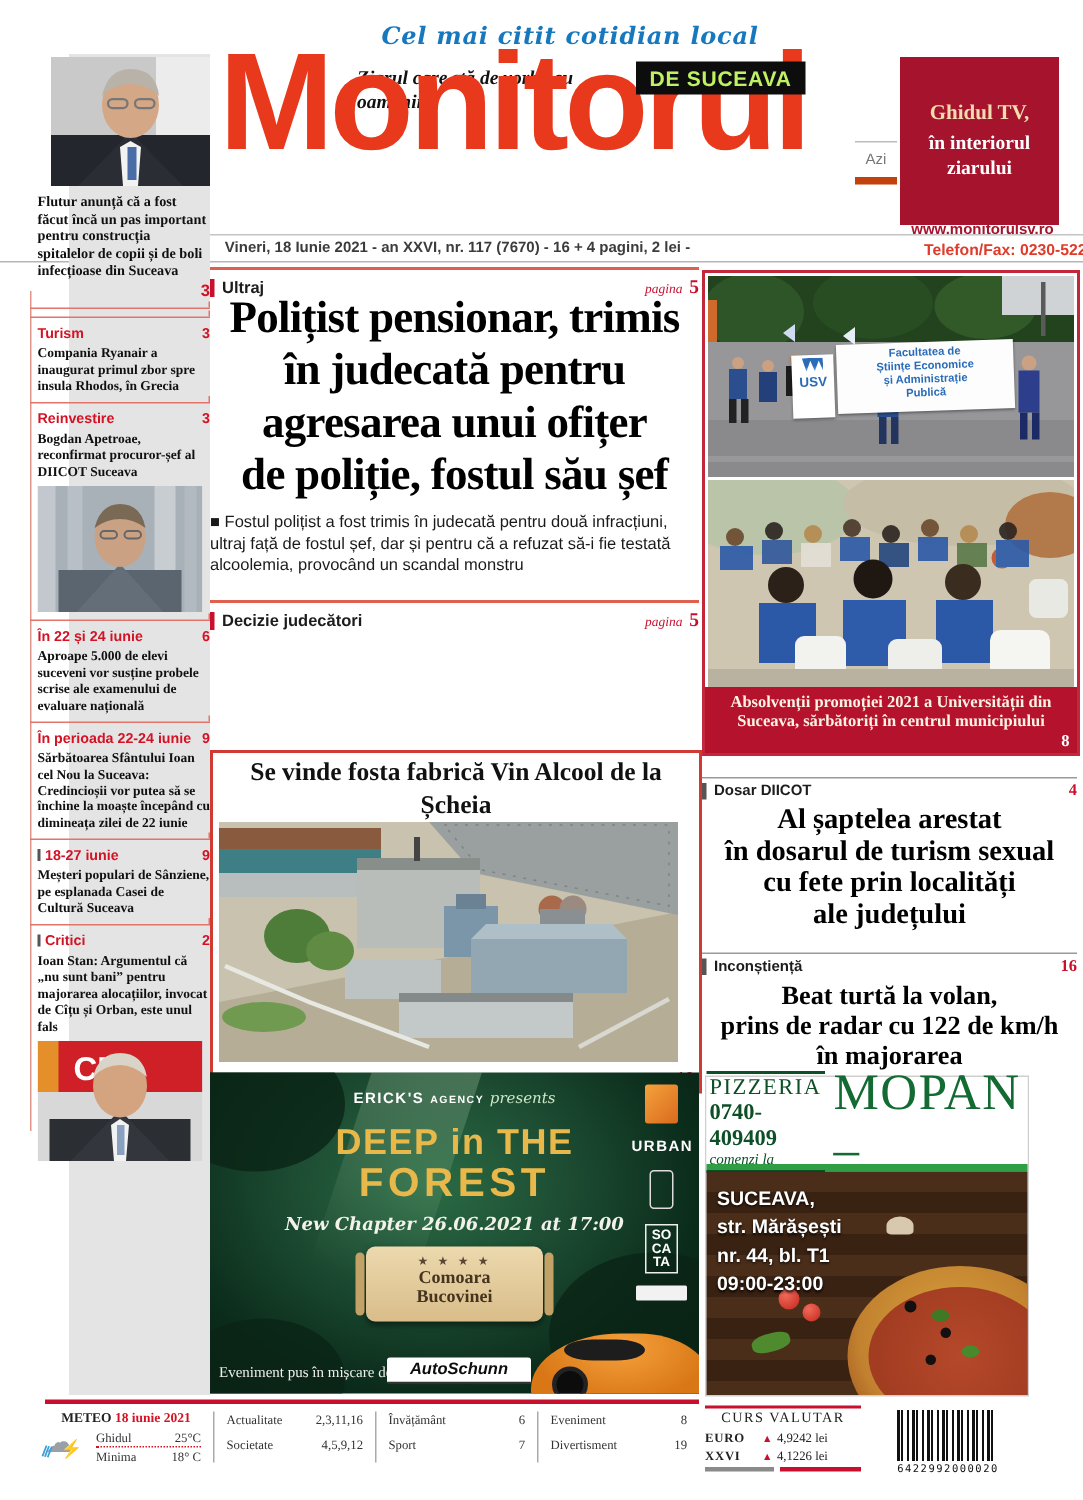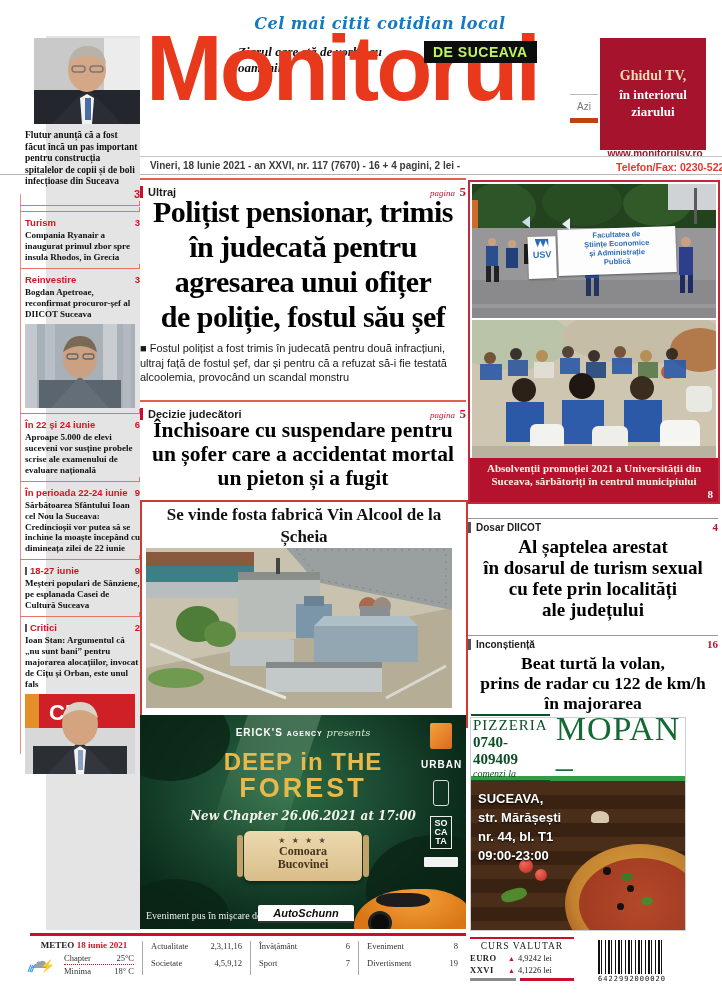--- a/index.html
+++ b/index.html
@@ -314,25 +314,20 @@
     <span style="display:block">Polițist pensionar, trimis</span>
     <span style="display:block">în judecată pentru</span>
     <span style="display:block">agresarea unui ofițer</span>
     <span style="display:block">de poliție, fostul său șef</span>
   </div>
   <div class="abs" id="lead">■ Fostul polițist a fost trimis în judecată pentru două infracțiuni, ultraj față de fostul șef, dar și pentru că a refuzat să-i fie testată alcoolemia, provocând un scandal monstru</div>
 
   <div class="kick abs" id="kick2">
     <span class="lbl">Decizie judecători</span>
     <span><span class="pgw">pagina</span> <span class="pgn">5</span></span>
-  </div>
-  <div class="abs" id="h2">
-    <span style="display:block">Închisoare cu suspendare pentru</span>
-    <span style="display:block">un șofer care a accidentat mortal</span>
-    <span style="display:block">un pieton și a fugit</span>
   </div>
 
   <div class="abs" id="factory-box">
     <div class="fh">Se vinde fosta fabrică Vin Alcool de la Șcheia</div>
     <div>
       <svg width="306" height="160">
         <rect width="306" height="160" fill="#c8c2ae"></rect>
         <polygon points="0,120 306,60 306,160 0,160" fill="#b5ad96"></polygon>
         <polygon points="140,0 306,0 306,62 170,34" fill="#9aa0a0"></polygon>
         <polygon points="150,2 300,2 300,56 175,32" fill="none" stroke="#7e8484" stroke-width="1" stroke-dasharray="2,5"></polygon>
@@ -556,21 +551,21 @@
 
 <div class="abs" id="meteo">
   <div class="m1"><span>METEO</span> <span class="d">18 iunie 2021</span></div>
   <div class="icon">
     <span class="cl">☁</span>
     <span class="bo">⚡</span>
     <span class="ra">///</span>
   </div>
   <div class="rows">
     <div class="r r1">
-        <span>Chapter</span>
+        <span>Ghidul</span>
         <span>25°C</span>
       </div>
     <div class="r">
         <span>Minima</span>
         <span>18° C</span>
       </div>
   </div>
 </div>
 
 <div class="abs" id="pindex">

